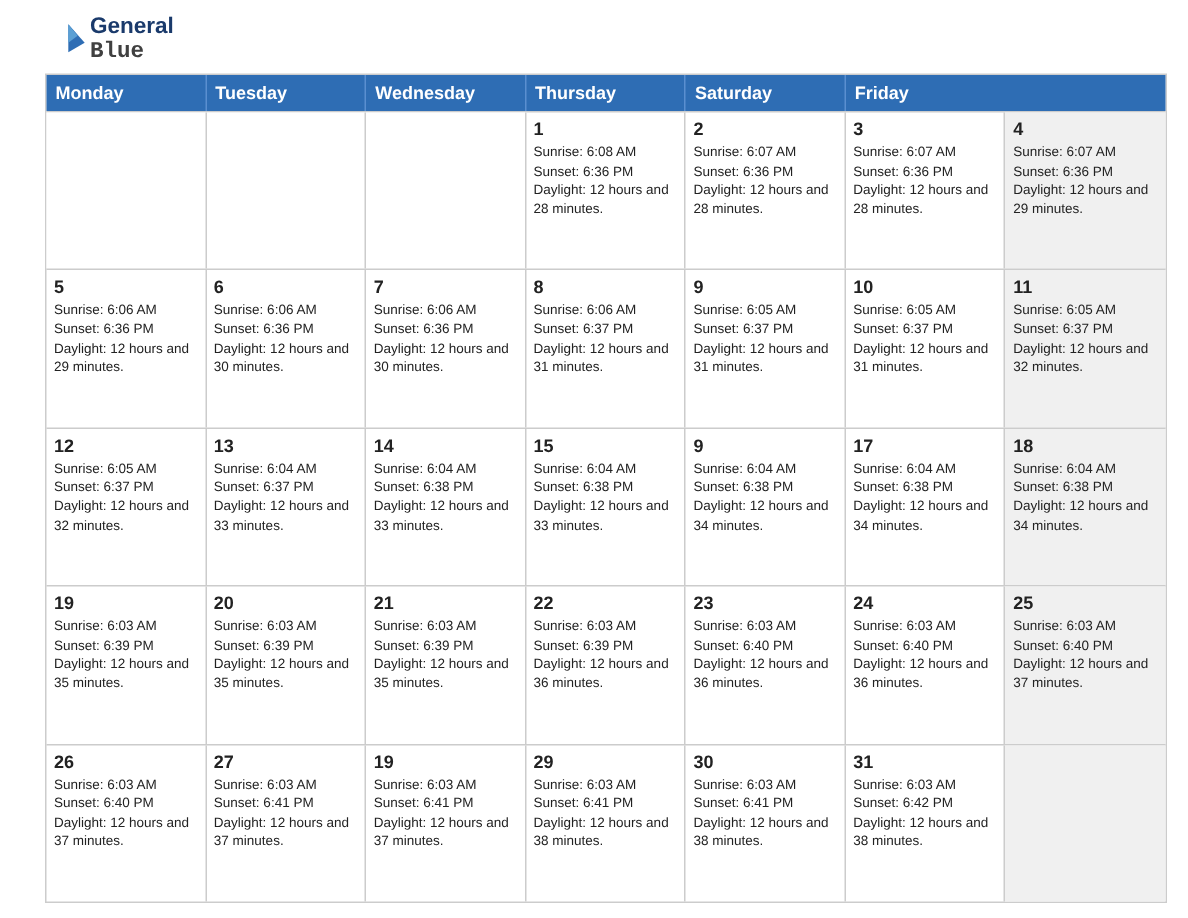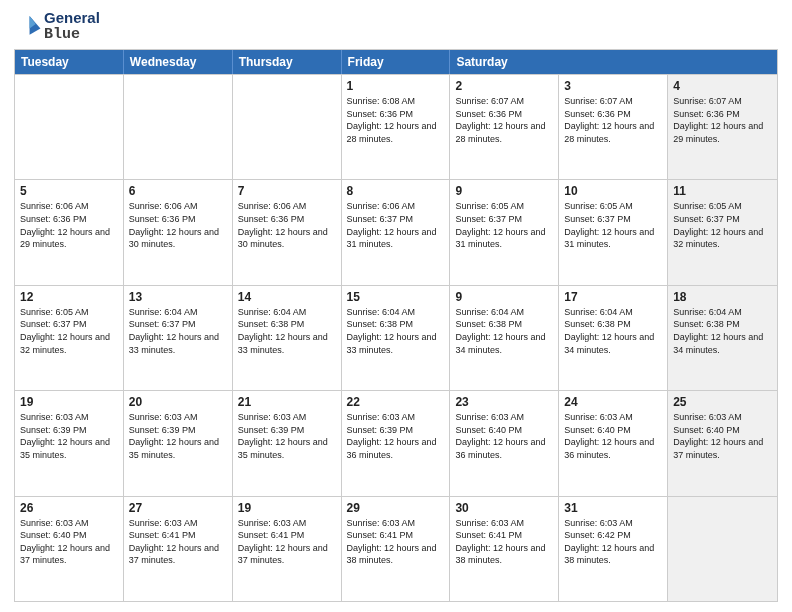--- a/index.html
+++ b/index.html
@@ -9,21 +9,21 @@
       width: 792px;
       height: 612px;
       overflow: hidden;
     }
     .page {
       width: 792px;
       height: 612px;
       background: #fff;
       display: flex;
       flex-direction: column;
-      padding: 10px 14px 10px 14px;
+      padding: 10px 14px 10px 30px;
     }
     .header {
       display: flex;
       justify-content: space-between;
       align-items: flex-start;
       margin-bottom: 6px;
     }
     .logo {
       display: flex;
       align-items: center;
@@ -124,25 +124,26 @@
       </div>
     </div>
     <div class="title-block">
       <div class="month-title"></div>
       <div class="location-title"></div>
     </div>
   </div>
 
   <div class="calendar">
     <div class="calendar-header">
+        <div class="cal-header-cell">Monday</div>
         <div class="cal-header-cell">Tuesday</div>
         <div class="cal-header-cell">Wednesday</div>
         <div class="cal-header-cell">Thursday</div>
+        <div class="cal-header-cell">Saturday</div>
         <div class="cal-header-cell">Friday</div>
-        <div class="cal-header-cell">Saturday</div>
       </div>
     <div class="calendar-body">
     <div class="cal-row">
           <div class="cal-cell empty"></div>
           <div class="cal-cell empty"></div>
           <div class="cal-cell empty"></div>
           <div class="cal-cell">
             <div class="day-num">1</div>
             <div class="day-info">Sunrise: 6:08 AM
 Sunset: 6:36 PM

